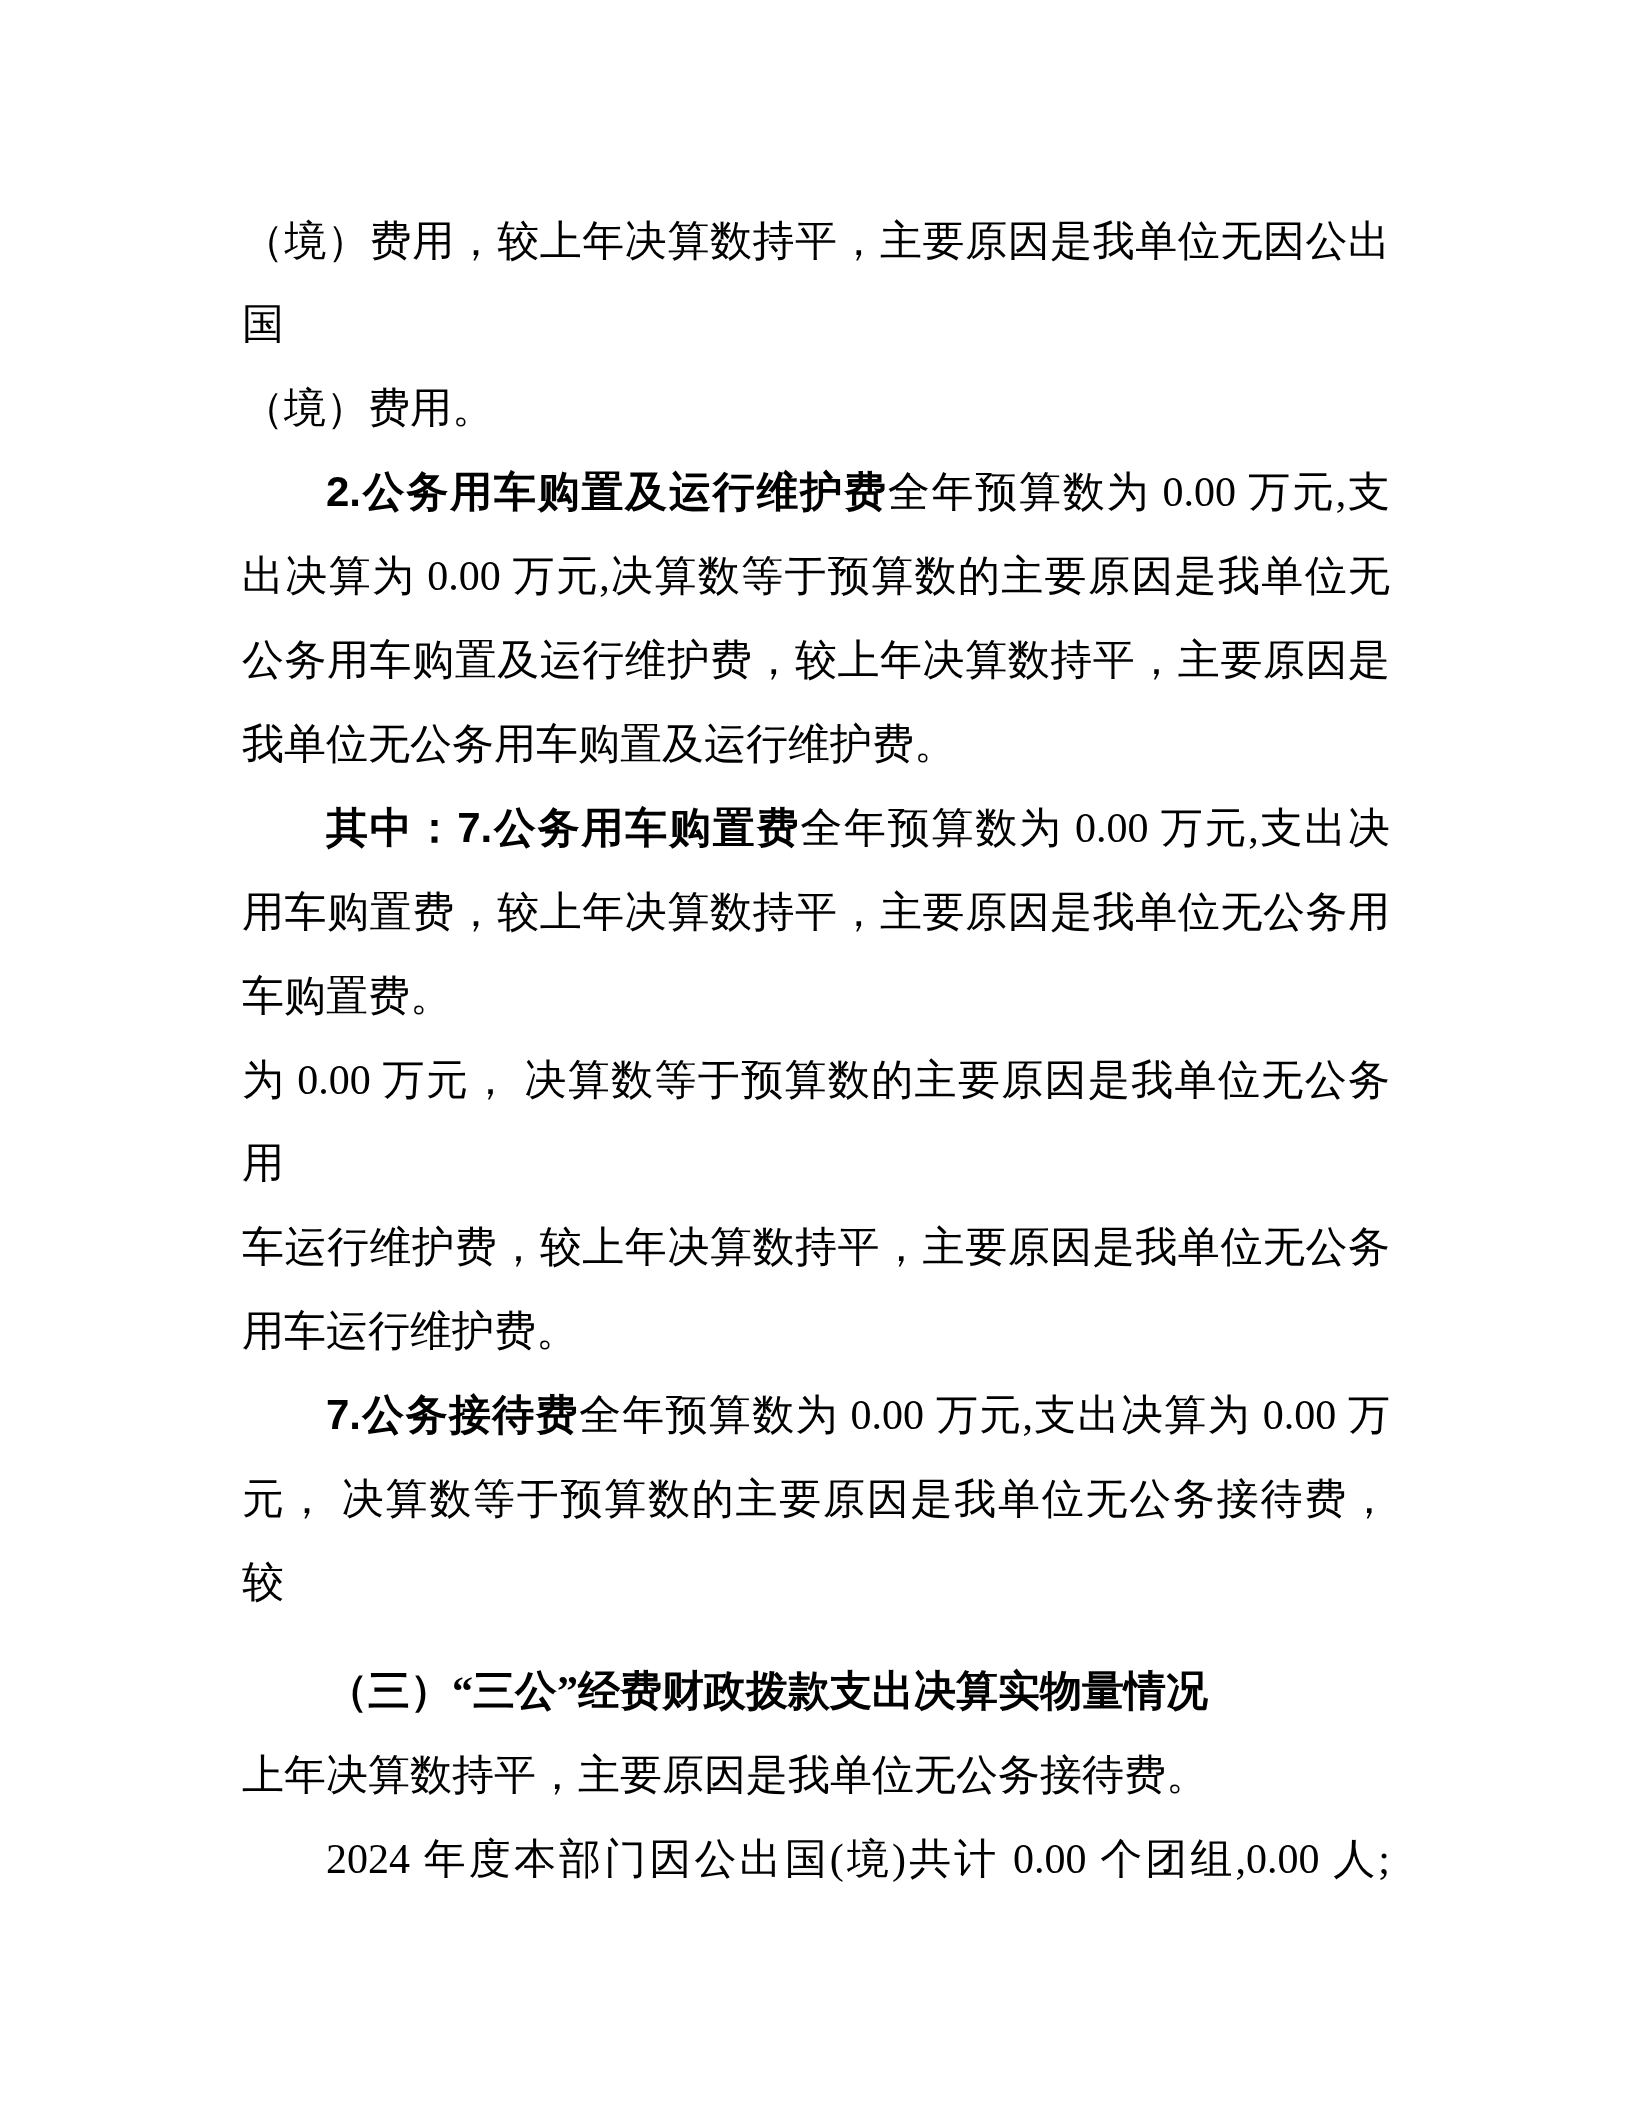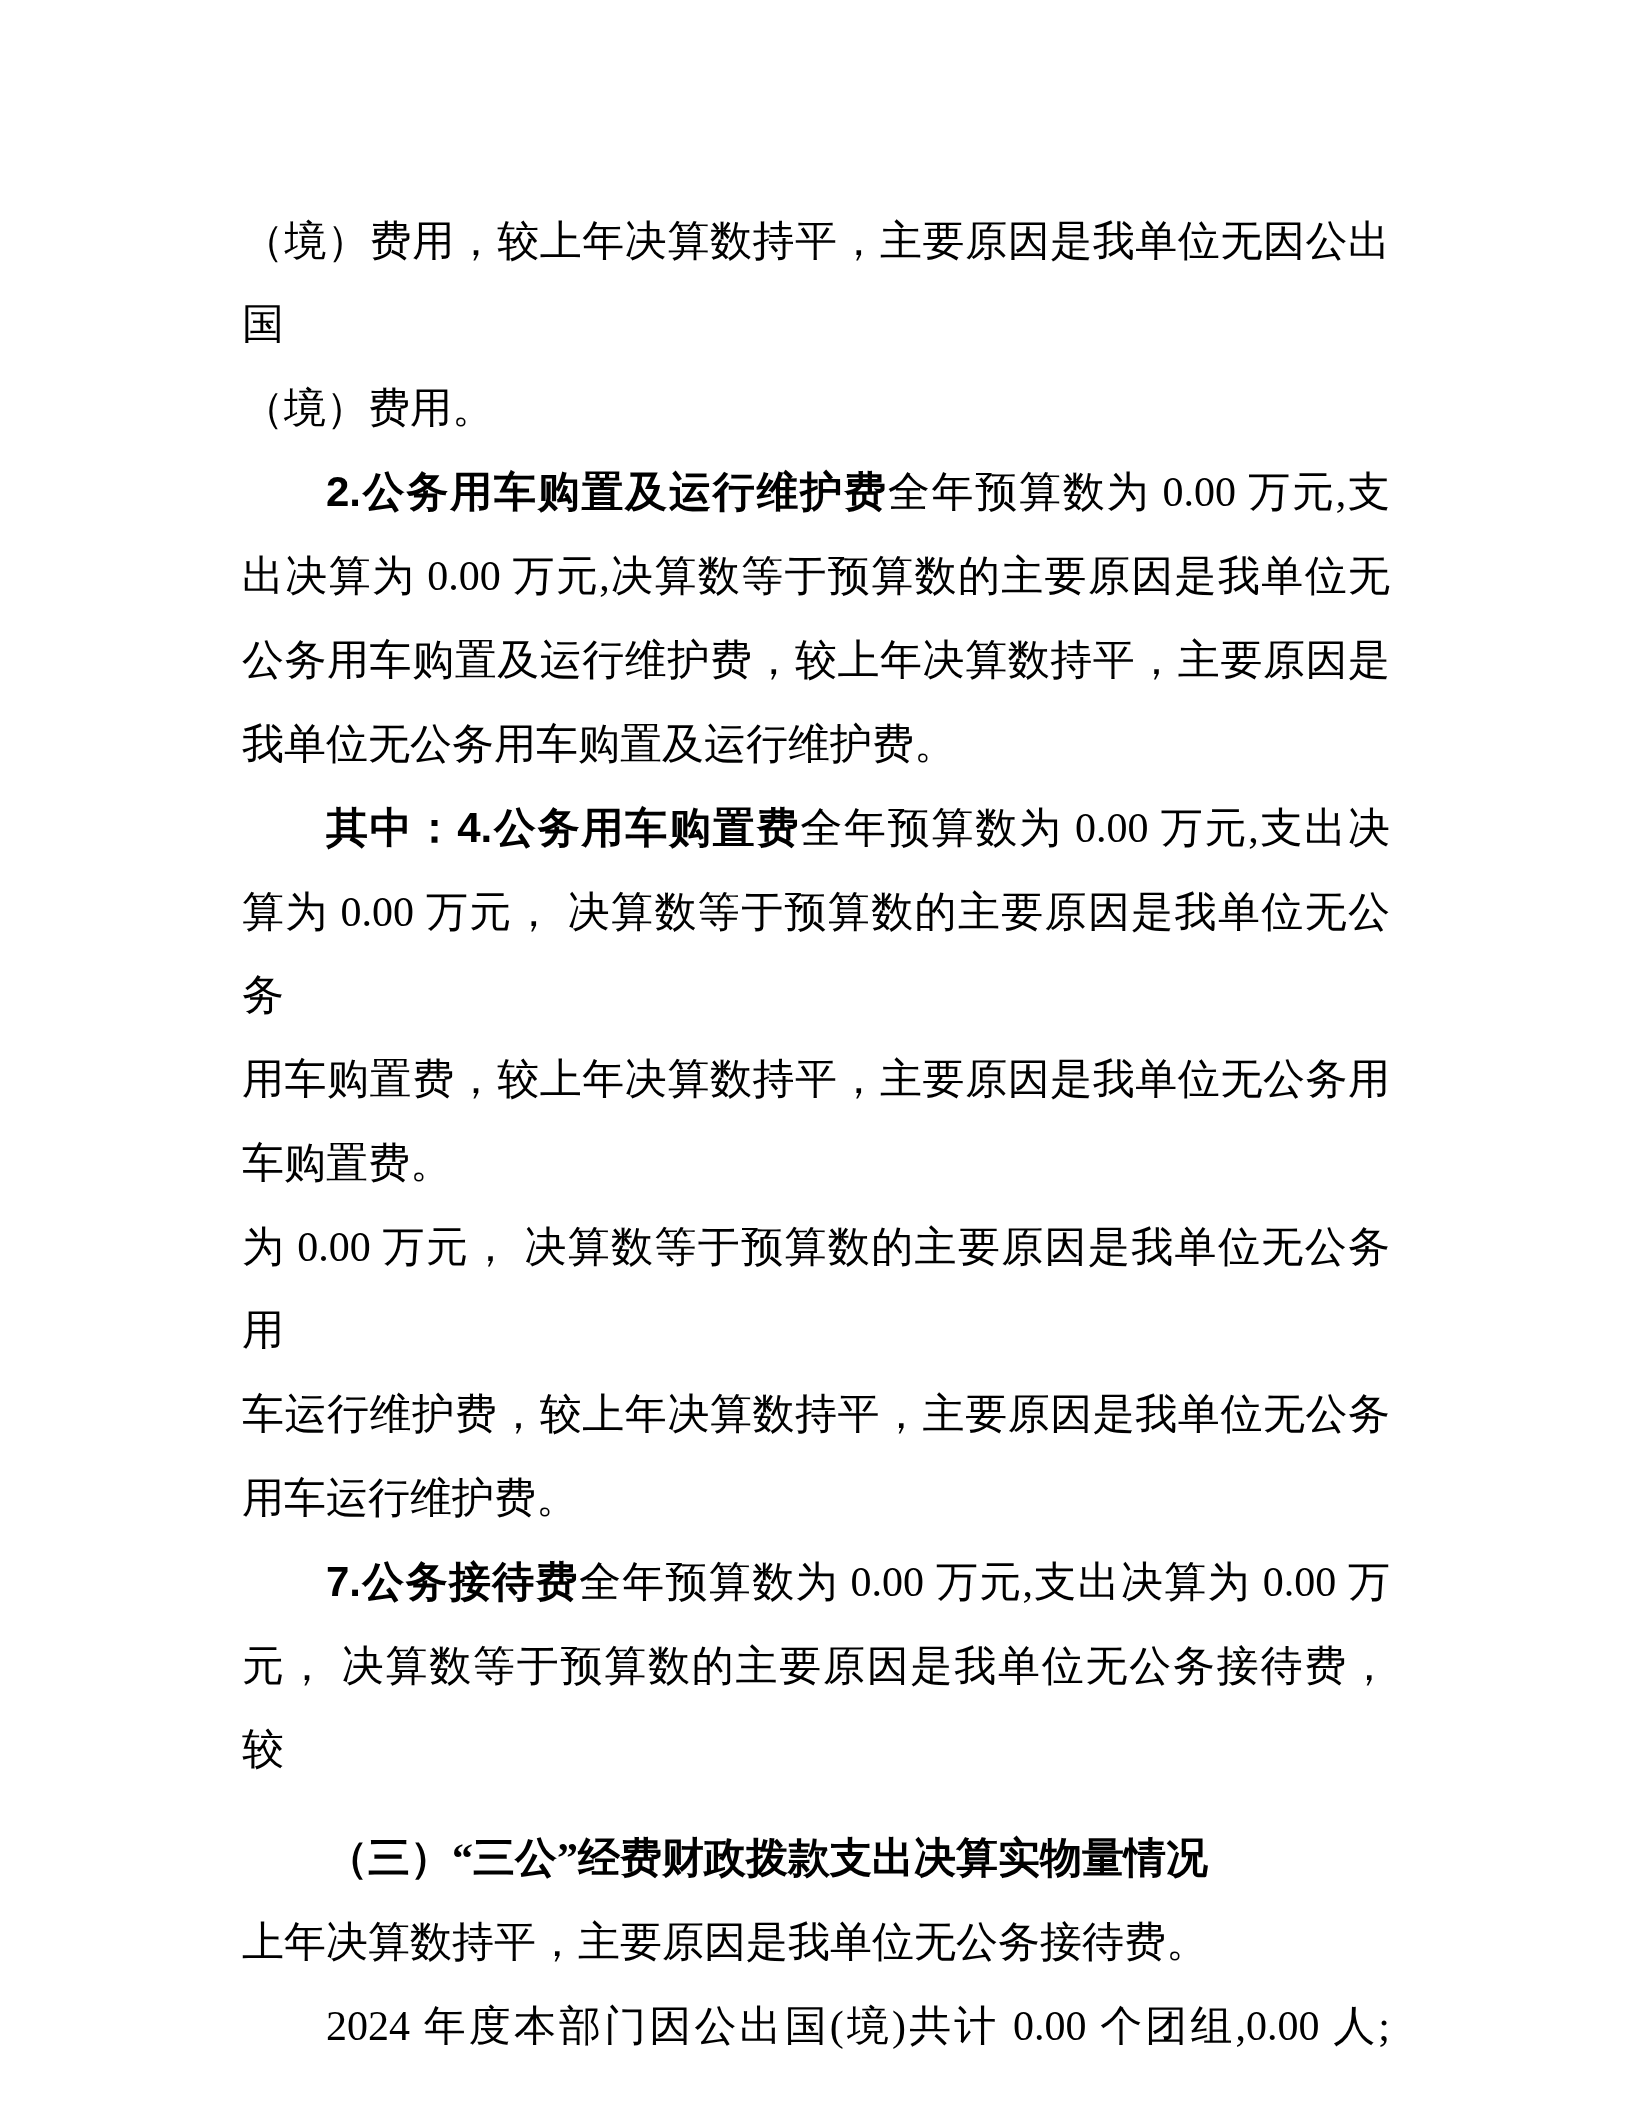--- a/index.html
+++ b/index.html
@@ -53,22 +53,21 @@
 </head>
 <body>
 
 <div class="page">
   <div class="ln"><span class="b"></span><span>（境）费用，较上年决算数持平，主要原因是我单位无因公出国</span></div>
   <div class="ln last"><span class="b"></span><span>（境）费用。</span></div>
   <div class="ln ind"><span class="b">2.公务用车购置及运行维护费</span><span>全年预算数为 0.00 万元,支</span></div>
   <div class="ln"><span class="b"></span><span>出决算为 0.00 万元,决算数等于预算数的主要原因是我单位无</span></div>
   <div class="ln"><span class="b"></span><span>公务用车购置及运行维护费，较上年决算数持平，主要原因是</span></div>
   <div class="ln last"><span class="b"></span><span>我单位无公务用车购置及运行维护费。</span></div>
-  <div class="ln ind"><span class="b">其中：4.公务用车购置费</span><span>全年预算数为 0.00 万元,支出决</span></div>
-  <div class="ln"><span class="b"></span><span>算为 0.00 万元， 决算数等于预算数的主要原因是我单位无公务</span></div>
+  <div class="ln ind"><span class="b">其中：7.公务用车购置费</span><span>全年预算数为 0.00 万元,支出决</span></div>
   <div class="ln"><span class="b"></span><span>用车购置费，较上年决算数持平，主要原因是我单位无公务用</span></div>
   <div class="ln last"><span class="b"></span><span>车购置费。</span></div>
   <div class="ln"><span class="b"></span><span>为 0.00 万元， 决算数等于预算数的主要原因是我单位无公务用</span></div>
   <div class="ln"><span class="b"></span><span>车运行维护费，较上年决算数持平，主要原因是我单位无公务</span></div>
   <div class="ln last"><span class="b"></span><span>用车运行维护费。</span></div>
   <div class="ln ind"><span class="b">7.公务接待费</span><span>全年预算数为 0.00 万元,支出决算为 0.00 万</span></div>
   <div class="ln"><span class="b"></span><span>元， 决算数等于预算数的主要原因是我单位无公务接待费， 较</span></div>
   <div class="ln head ind"><span class="b">（三）“三公”经费财政拨款支出决算实物量情况</span><span></span></div>
   <div class="ln last"><span class="b"></span><span>上年决算数持平，主要原因是我单位无公务接待费。</span></div>
   <div class="ln ind"><span class="b"></span><span>2024 年度本部门因公出国(境)共计 0.00 个团组,0.00 人;</span></div>

